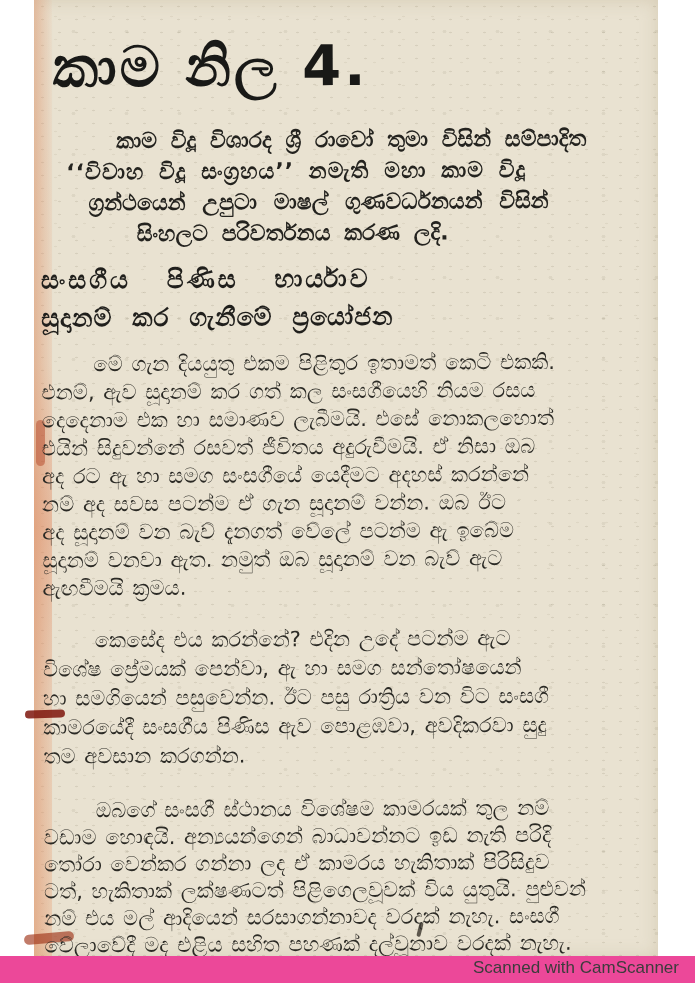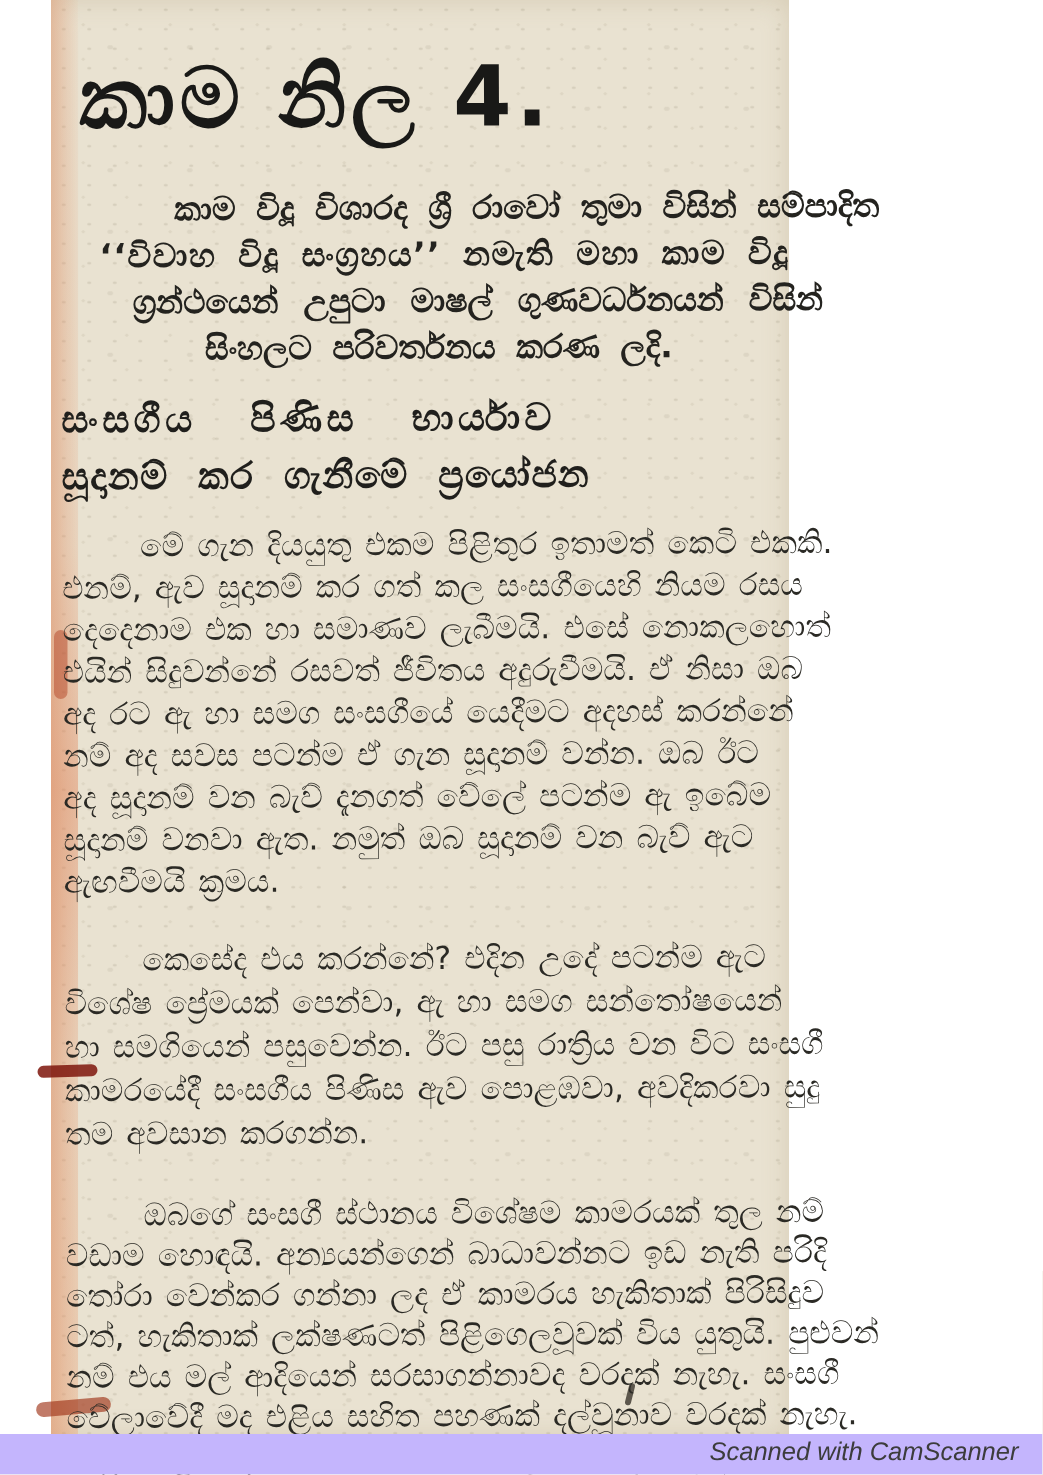--- a/index.html
+++ b/index.html
@@ -17,21 +17,21 @@
   .scanner-bed {
     position: absolute;
     inset: 0;
     background: #ffffff;
   }
   
   .page {
     position: absolute;
     left: 34px;
     top: 0;
-    width: 492px;
+    width: 624px;
     height: 958px;
     background-color: #e9e2d1;
     background-image:
       radial-gradient(rgba(115,105,82,0.16) 1px, transparent 1.4px),
       radial-gradient(rgba(140,128,98,0.12) 1px, transparent 1.3px),
       radial-gradient(rgba(95,85,62,0.09) 1.6px, transparent 2.2px);
     background-size: 17px 13px, 29px 23px, 53px 41px;
     background-position: 0 0, 7px 5px, 13px 11px;
     box-shadow: inset 0 0 18px rgba(160,140,100,0.25);
   }
@@ -141,23 +141,22 @@
   .para-1 { margin-top: 13px; line-height: 28px; }
   .para-2 { margin-top: 24px; line-height: 29px; }
   .para-3 { margin-top: 26px; line-height: 27px; }
   
   .footer-strip {
     position: absolute;
     left: 0;
     top: 956px;
     width: 695px;
     height: 27px;
-    background: #c4b5fd;
+    background: #ec4899;
     text-align: right;
-    font-style: italic;
   }
   .footer-text {
     display: inline-block;
     margin: 2px 16px 0 0;
     font-size: 17px;
     color: #3c3c3c;
     font-family: "Liberation Sans", sans-serif;
   }
 </style>
 </head>

